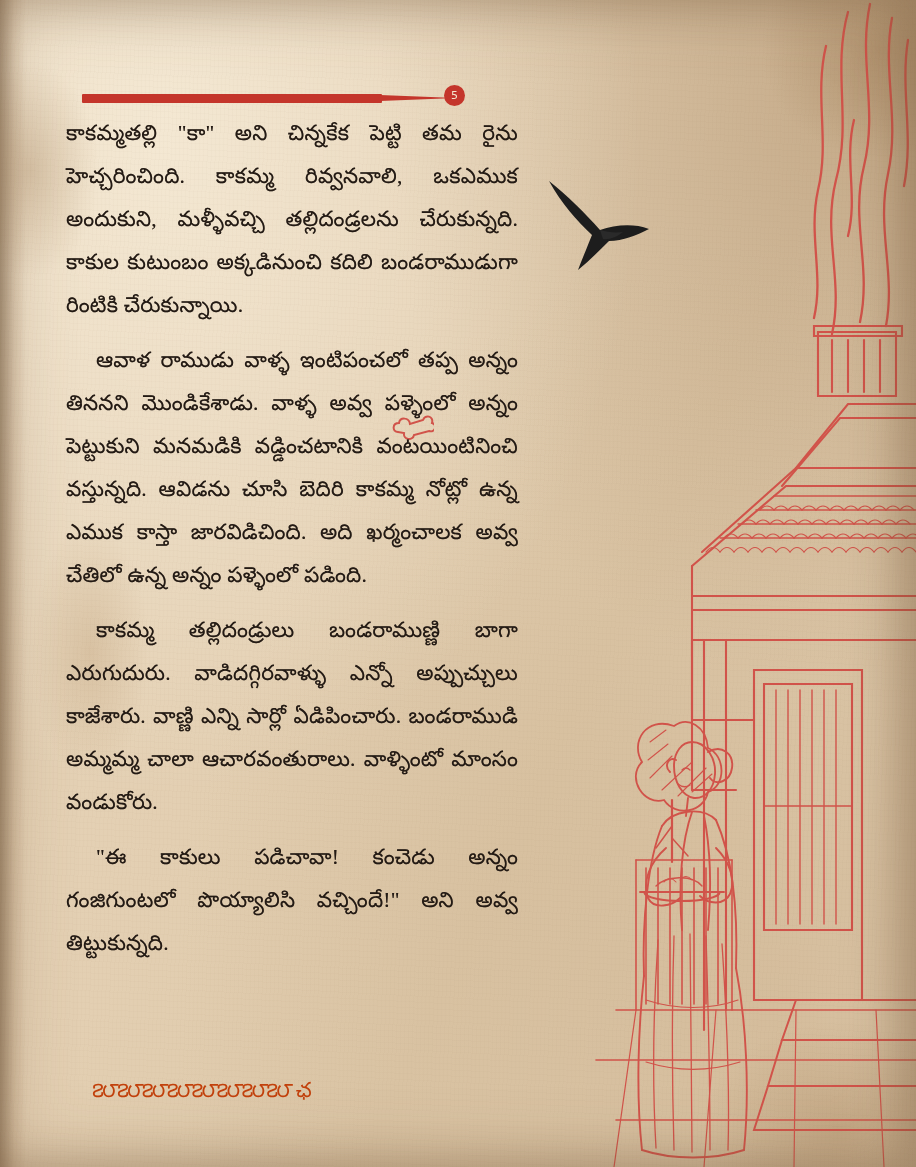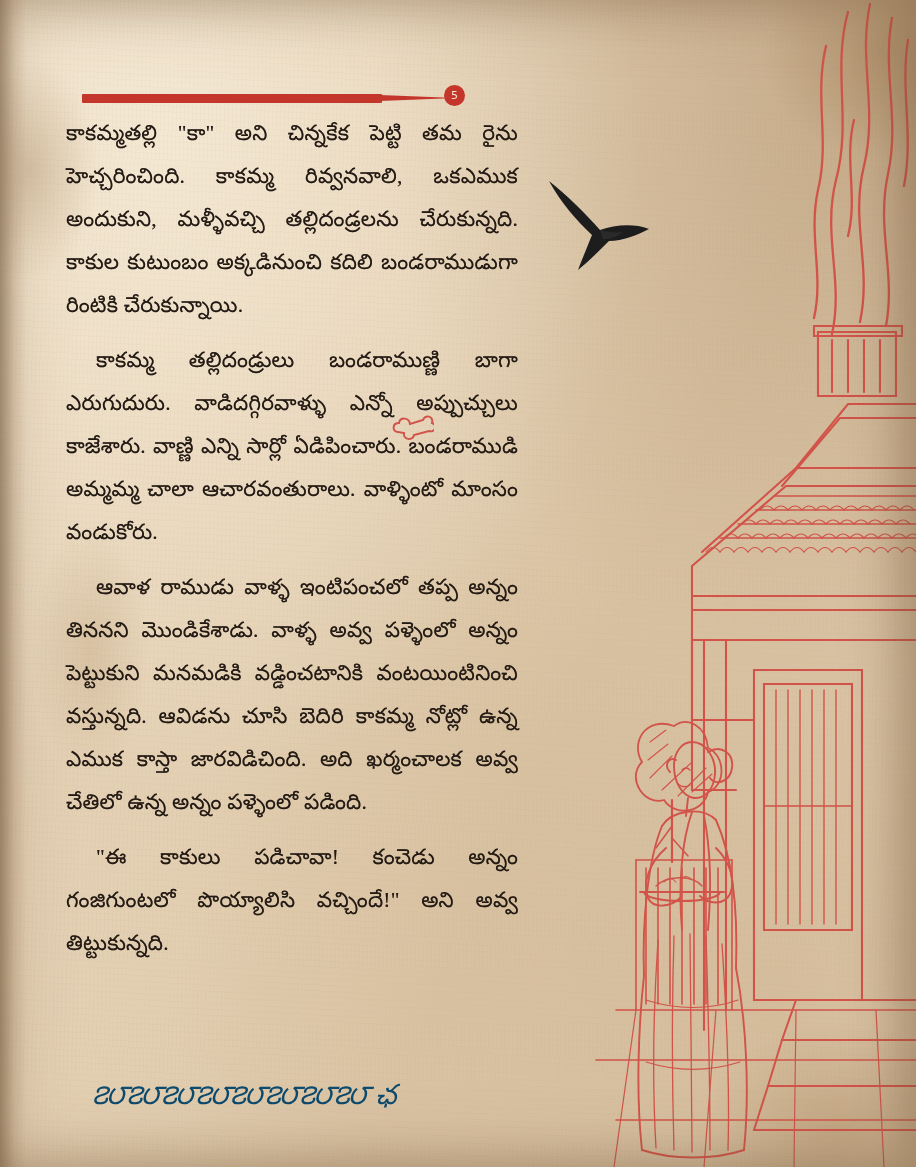--- a/index.html
+++ b/index.html
@@ -108,27 +108,26 @@
   .para.indent { text-indent: 30px; }
   .para:last-child { margin-bottom: 0; }
 
   
   .ornament {
     position: absolute;
     left: 92px;
     top: 1078px;
     width: 350px;
     height: 30px;
-    color: #0c4a6e;
-    font-size: 28px;
+    color: #c2410c;
+    font-size: 21px;
     letter-spacing: -2px;
     font-family: "DejaVu Serif", serif;
     white-space: nowrap;
     overflow: hidden;
-    font-style: italic;
   }
 
   
   .art {
     position: absolute;
     right: 0;
     top: 0;
     width: 420px;
     height: 1167px;
   }
@@ -383,21 +382,21 @@
   </svg>
 
   <div class="rule-wrap">
     <div class="rule-bar"></div>
     <div class="rule-taper"></div>
   </div>
   <div class="page-dot">5</div>
 
   <div class="text-col">
     <p class="para">కాకమ్మతల్లి "కా" అని చిన్నకేక పెట్టి తమ రైను హెచ్చరించింది. కాకమ్మ రివ్వనవాలి, ఒకఎముక అందుకుని, మళ్ళీవచ్చి తల్లిదండ్రలను చేరుకున్నది. కాకుల కుటుంబం అక్కడినుంచి కదిలి బండరాముడుగా రింటికి చేరుకున్నాయి.</p>
+    <p class="para indent">ఆవాళ రాముడు వాళ్ళ ఇంటిపంచలో తప్ప అన్నం తిననని మొండికేశాడు. వాళ్ళ అవ్వ పళ్ళెంలో అన్నం పెట్టుకుని మనమడికి వడ్డించటానికి వంటయింటినించి వస్తున్నది. ఆవిడను చూసి బెదిరి కాకమ్మ నోట్లో ఉన్న ఎముక కాస్తా జారవిడిచింది. అది ఖర్మంచాలక అవ్వ చేతిలో ఉన్న అన్నం పళ్ళెంలో పడింది.</p>
     <p class="para indent">కాకమ్మ తల్లిదండ్రులు బండరాముణ్ణి బాగా ఎరుగుదురు. వాడిదగ్గిరవాళ్ళు ఎన్నో అప్పుచ్చులు కాజేశారు. వాణ్ణి ఎన్ని సార్లో ఏడిపించారు. బండరాముడి అమ్మమ్మ చాలా ఆచారవంతురాలు. వాళ్ళింటో మాంసం వండుకోరు.</p>
-    <p class="para indent">ఆవాళ రాముడు వాళ్ళ ఇంటిపంచలో తప్ప అన్నం తిననని మొండికేశాడు. వాళ్ళ అవ్వ పళ్ళెంలో అన్నం పెట్టుకుని మనమడికి వడ్డించటానికి వంటయింటినించి వస్తున్నది. ఆవిడను చూసి బెదిరి కాకమ్మ నోట్లో ఉన్న ఎముక కాస్తా జారవిడిచింది. అది ఖర్మంచాలక అవ్వ చేతిలో ఉన్న అన్నం పళ్ళెంలో పడింది.</p>
     <p class="para indent">"ఈ కాకులు పడిచావా! కంచెడు అన్నం గంజిగుంటలో పొయ్యాలిసి వచ్చిందే!" అని అవ్వ తిట్టుకున్నది.</p>
   </div>
 
   <div class="ornament">౭౮౭౮౭౮౭౮౭౮౭౮౭౮౭౮  ఛ</div>
 
   <div class="edge-shadow"></div>
 </div>
 
 </body></html>

